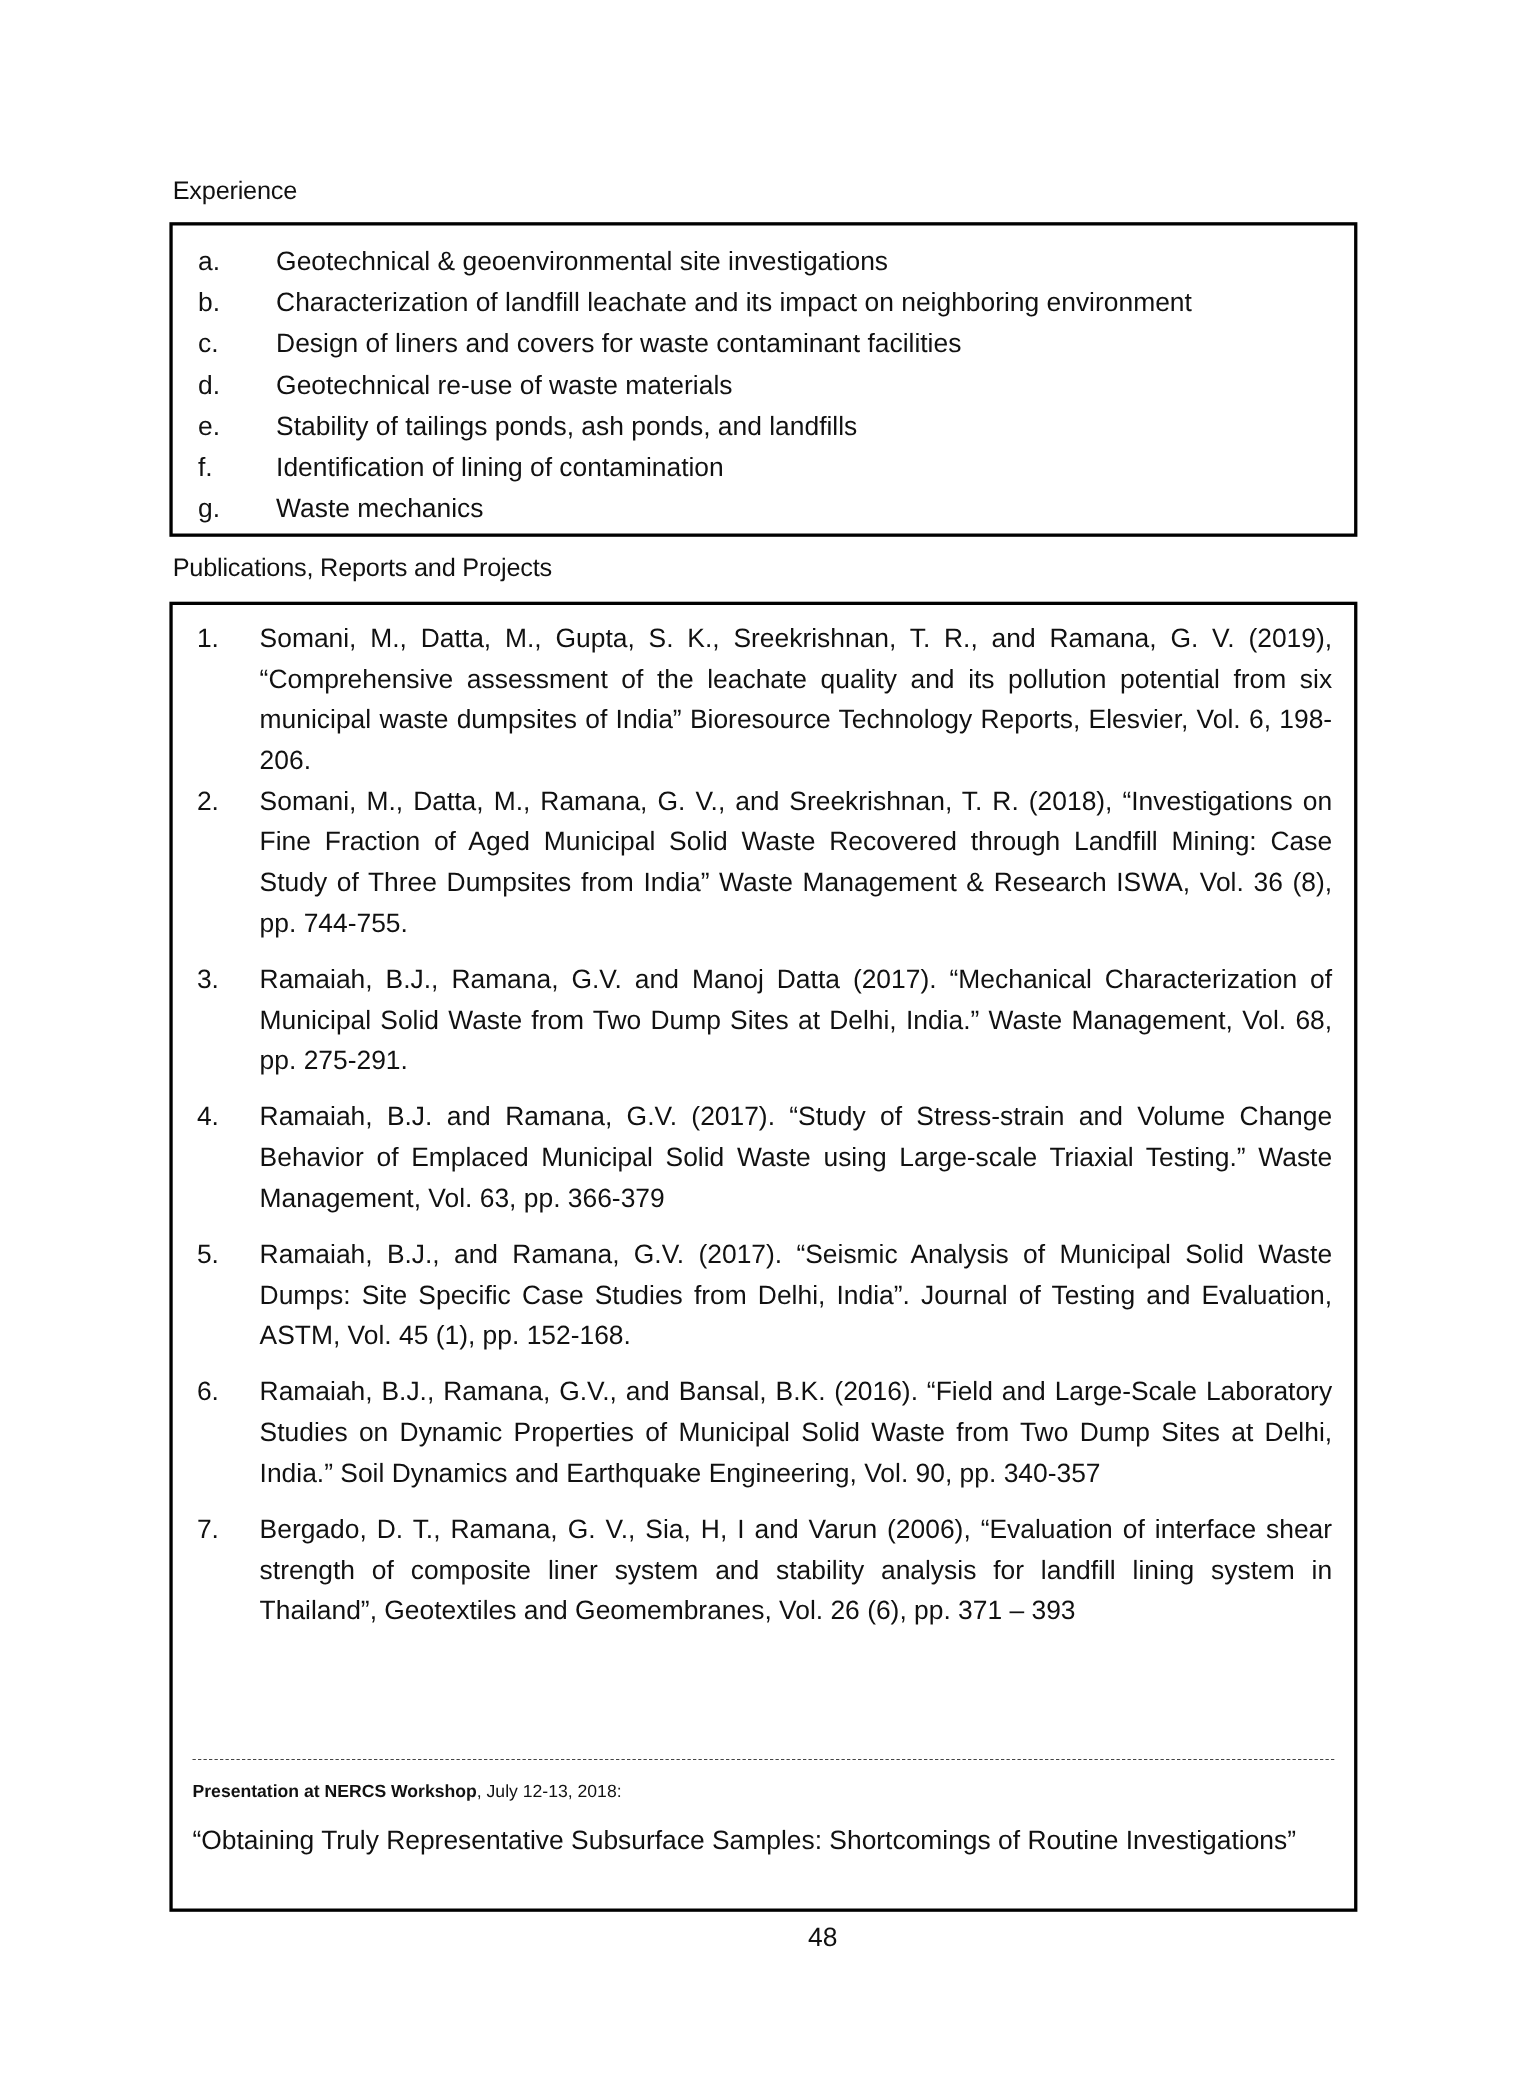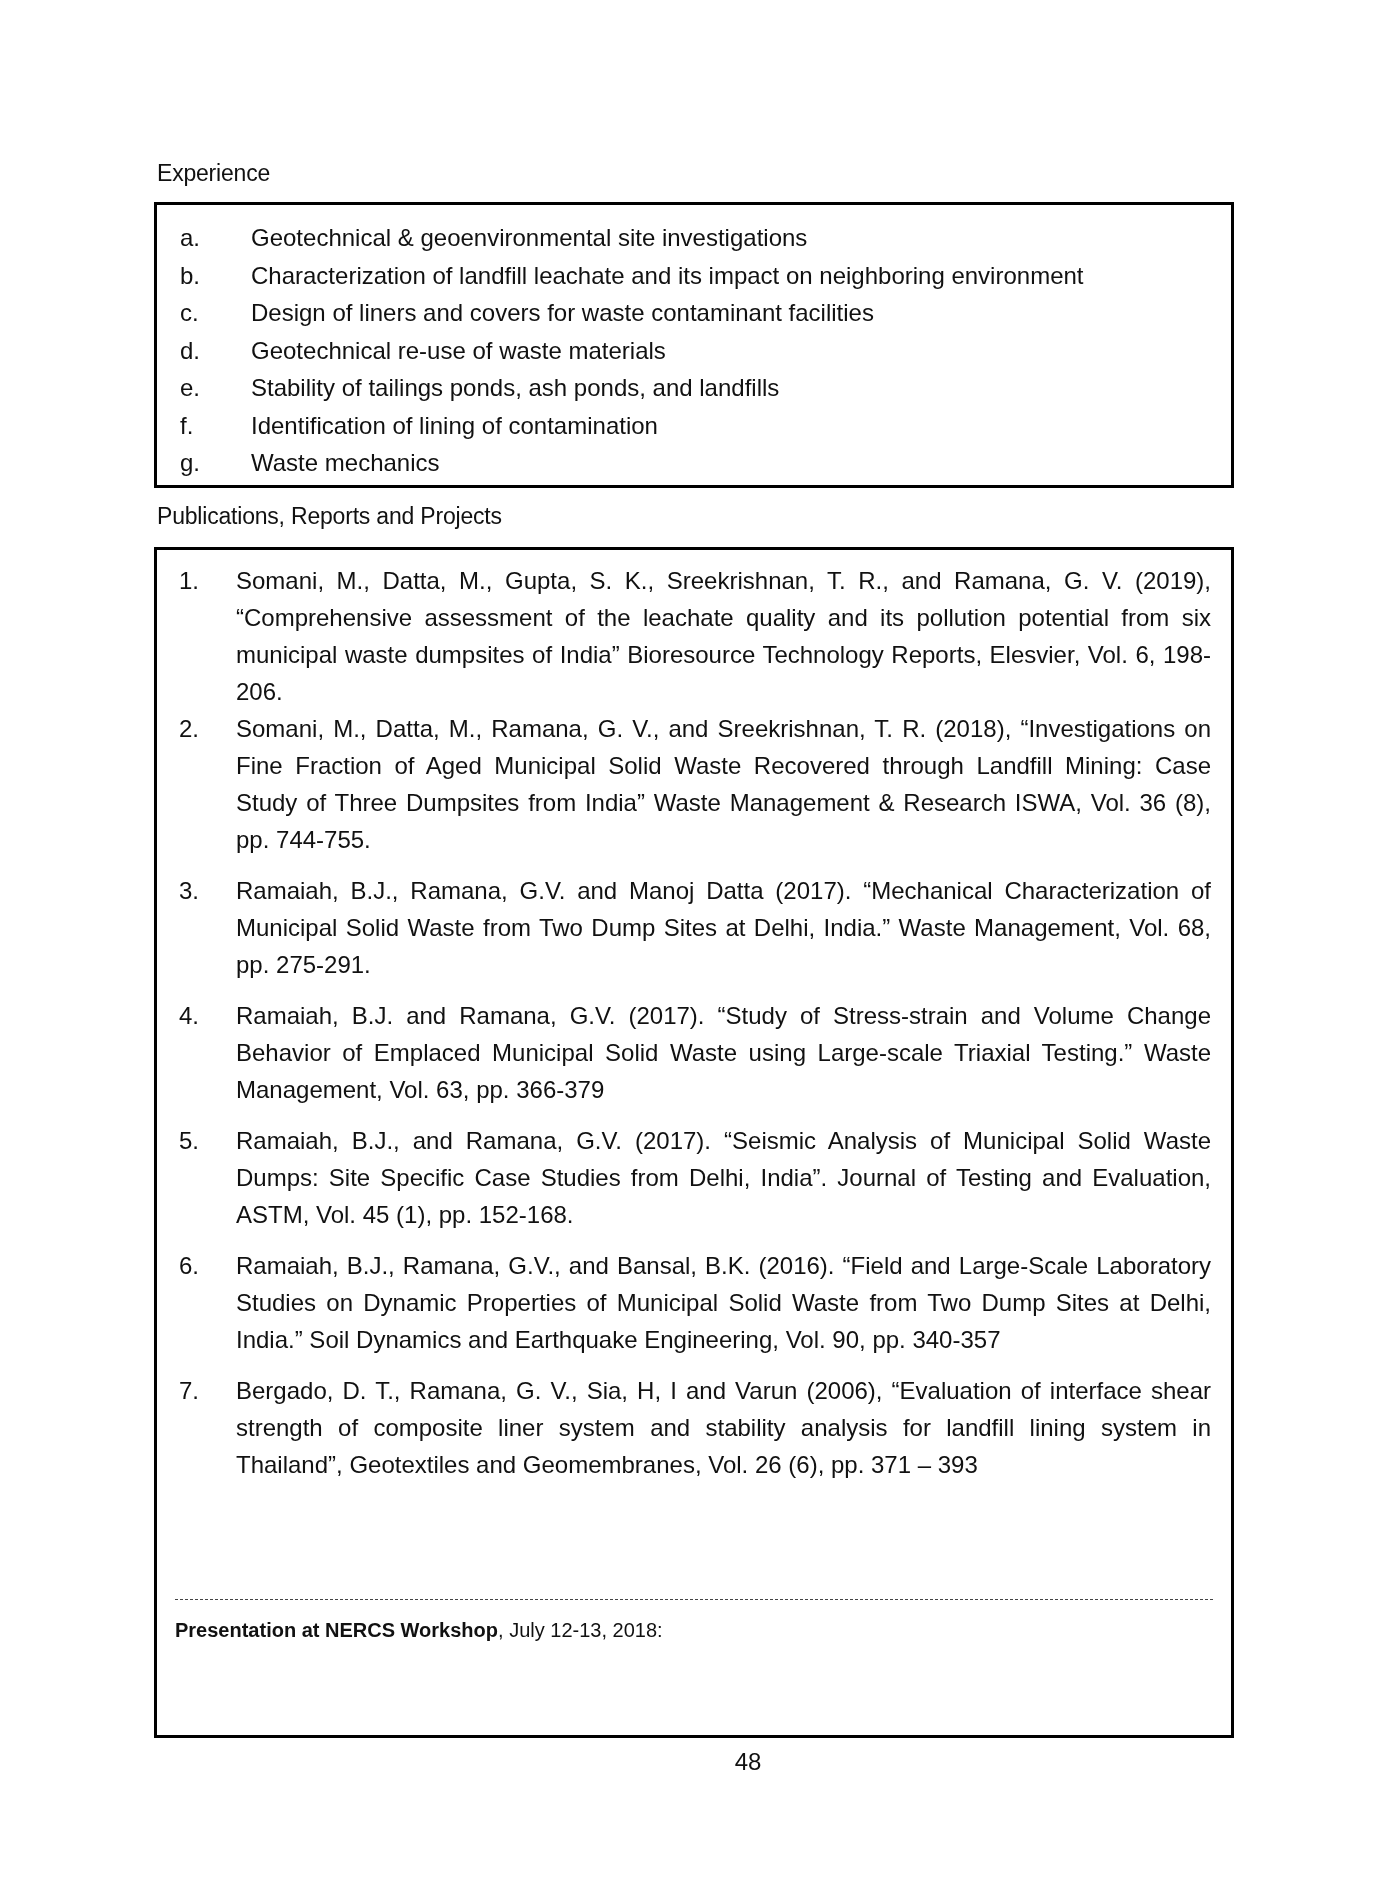--- a/index.html
+++ b/index.html
@@ -13,21 +13,21 @@
   #pub-box { top:547px; height:1191px; }
   .exp-item { display:flex; font-size:24px; line-height:37.5px; height:37.5px; white-space:nowrap; }
   .exp-letter { width:71px; padding-left:23px; flex:none; }
   .exp-text { flex:1; }
   .pub-list { position:absolute; left:0; top:12px; width:100%; }
   .pub-item { display:flex; font-size:24px; line-height:37px; }
   .pub-num { width:57px; padding-left:22px; flex:none; }
   .pub-text { width:975px; text-align:justify; text-align-last:left; }
   .pub-item.gap { margin-top:14px; }
   .separator { position:absolute; left:18px; right:18px; top:1049px; border-top:1.5px dashed #444; height:0; }
-  .pres-line { position:absolute; left:18px; top:1063px; font-size:20px; line-height:34px; white-space:nowrap; }
+  .pres-line { position:absolute; left:18px; top:1063px; font-size:16px; line-height:34px; white-space:nowrap; }
   .pres-title { font-weight:bold; }
   .pres-quote { position:absolute; left:18px; width:1036px; top:1107px; font-size:24px; line-height:33px;
                 text-align:justify; text-align-last:left; }
   .page-num { position:absolute; left:0; width:1400px; top:1748px; text-align:center; font-size:24px;margin-left:48px; }
 </style>
 </head>
 <body>
 
 <div class="heading" id="exp-heading">Experience</div>
 
@@ -94,15 +94,16 @@
       <span class="pub-num">7.</span>
       <span class="pub-text">Bergado, D. T., Ramana, G. V., Sia, H, I and Varun (2006), “Evaluation of interface shear strength of composite liner system and stability analysis for landfill lining system in Thailand”, Geotextiles and Geomembranes, Vol. 26 (6), pp. 371 – 393</span>
     </div>
   </div>
 
   <div class="separator"></div>
 
   <div class="pres-line">
     <span class="pres-title">Presentation at NERCS Workshop</span><span>, July 12-13, 2018:</span>
   </div>
+  <div class="pres-quote">“Obtaining Truly Representative Subsurface Samples: Shortcomings of Routine Investigations”</div>
 </div>
 
 <div class="page-num">48</div>
 
 </body></html>

